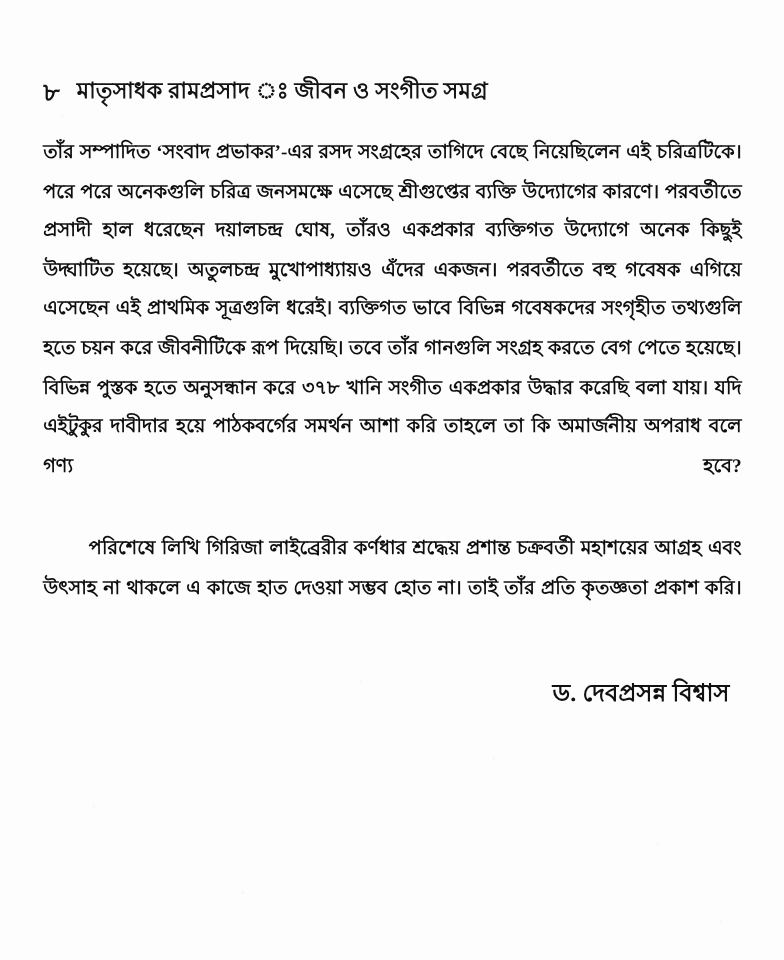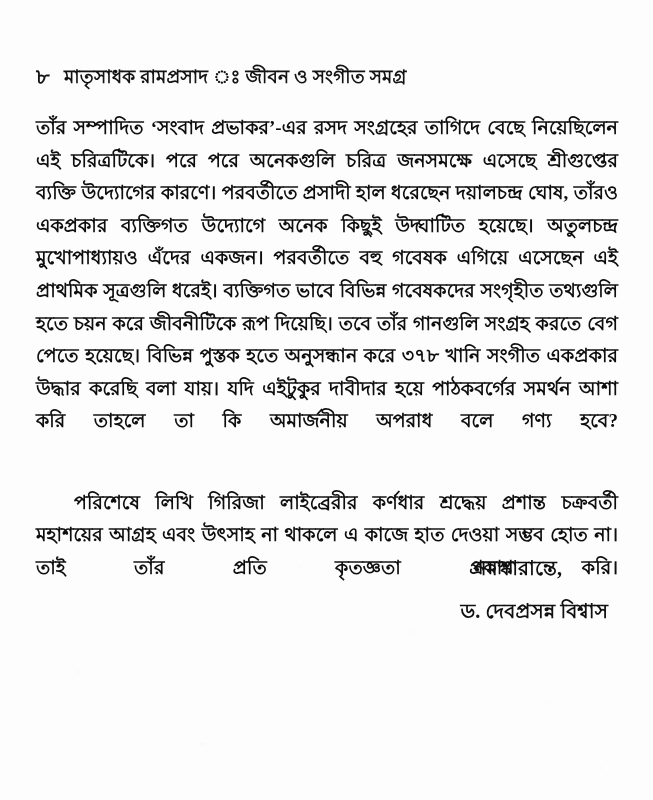--- a/index.html
+++ b/index.html
@@ -73,36 +73,36 @@
   
   .textblock {
     position: absolute;
     left: 36px;
     top: 112px;
     width: 582px;
   }
 
   .para {
     margin: 0;
-    font-size: 19px;
+    font-size: 16px;
     line-height: 32.6px;
     color: #0e0e0e;
     text-align: justify;
     text-justify: inter-word;
     font-weight: 600;
     letter-spacing: 0.05px;
     word-spacing: 0.5px;
   }
 
   .para.indented {
     text-indent: 38px;
   }
 
   .para + .para {
-    margin-top: 16px;
+    margin-top: 4px;
   }
 
   
   .para::after {
     content: "";
     display: inline-block;
     width: 100%;
   }
 
   
@@ -143,17 +143,16 @@
     <span class="folio">৮</span>
     <span class="head-title">মাতৃসাধক রামপ্রসাদ ঃ জীবন ও সংগীত সমগ্র</span>
   </div>
 
   <div class="textblock">
     <p class="para">তাঁর সম্পাদিত ‘সংবাদ প্রভাকর’-এর রসদ সংগ্রহের তাগিদে বেছে নিয়েছিলেন এই চরিত্রটিকে। পরে পরে অনেকগুলি চরিত্র জনসমক্ষে এসেছে শ্রীগুপ্তের ব্যক্তি উদ্যোগের কারণে। পরবর্তীতে প্রসাদী হাল ধরেছেন দয়ালচন্দ্র ঘোষ, তাঁরও একপ্রকার ব্যক্তিগত উদ্যোগে অনেক কিছুই উদ্ঘাটিত হয়েছে। অতুলচন্দ্র মুখোপাধ্যায়ও এঁদের একজন। পরবর্তীতে বহু গবেষক এগিয়ে এসেছেন এই প্রাথমিক সূত্রগুলি ধরেই। ব্যক্তিগত ভাবে বিভিন্ন গবেষকদের সংগৃহীত তথ্যগুলি হতে চয়ন করে জীবনীটিকে রূপ দিয়েছি। তবে তাঁর গানগুলি সংগ্রহ করতে বেগ পেতে হয়েছে। বিভিন্ন পুস্তক হতে অনুসন্ধান করে ৩৭৮ খানি সংগীত একপ্রকার উদ্ধার করেছি বলা যায়। যদি এইটুকুর দাবীদার হয়ে পাঠকবর্গের সমর্থন আশা করি তাহলে তা কি অমার্জনীয় অপরাধ বলে গণ্য হবে?</p>
     <p class="para indented">পরিশেষে লিখি গিরিজা লাইব্রেরীর কর্ণধার শ্রদ্ধেয় প্রশান্ত চক্রবর্তী মহাশয়ের আগ্রহ এবং উৎসাহ না থাকলে এ কাজে হাত দেওয়া সম্ভব হোত না। তাই তাঁর প্রতি কৃতজ্ঞতা প্রকাশ করি।</p>
   </div>
 
   <div class="signature">
-    <div class="sign-line salutation">নমস্কারান্তে,</div>
     <div class="sign-line author">ড. দেবপ্রসন্ন বিশ্বাস</div>
   </div>
 
 </div>
 
 </body></html>

